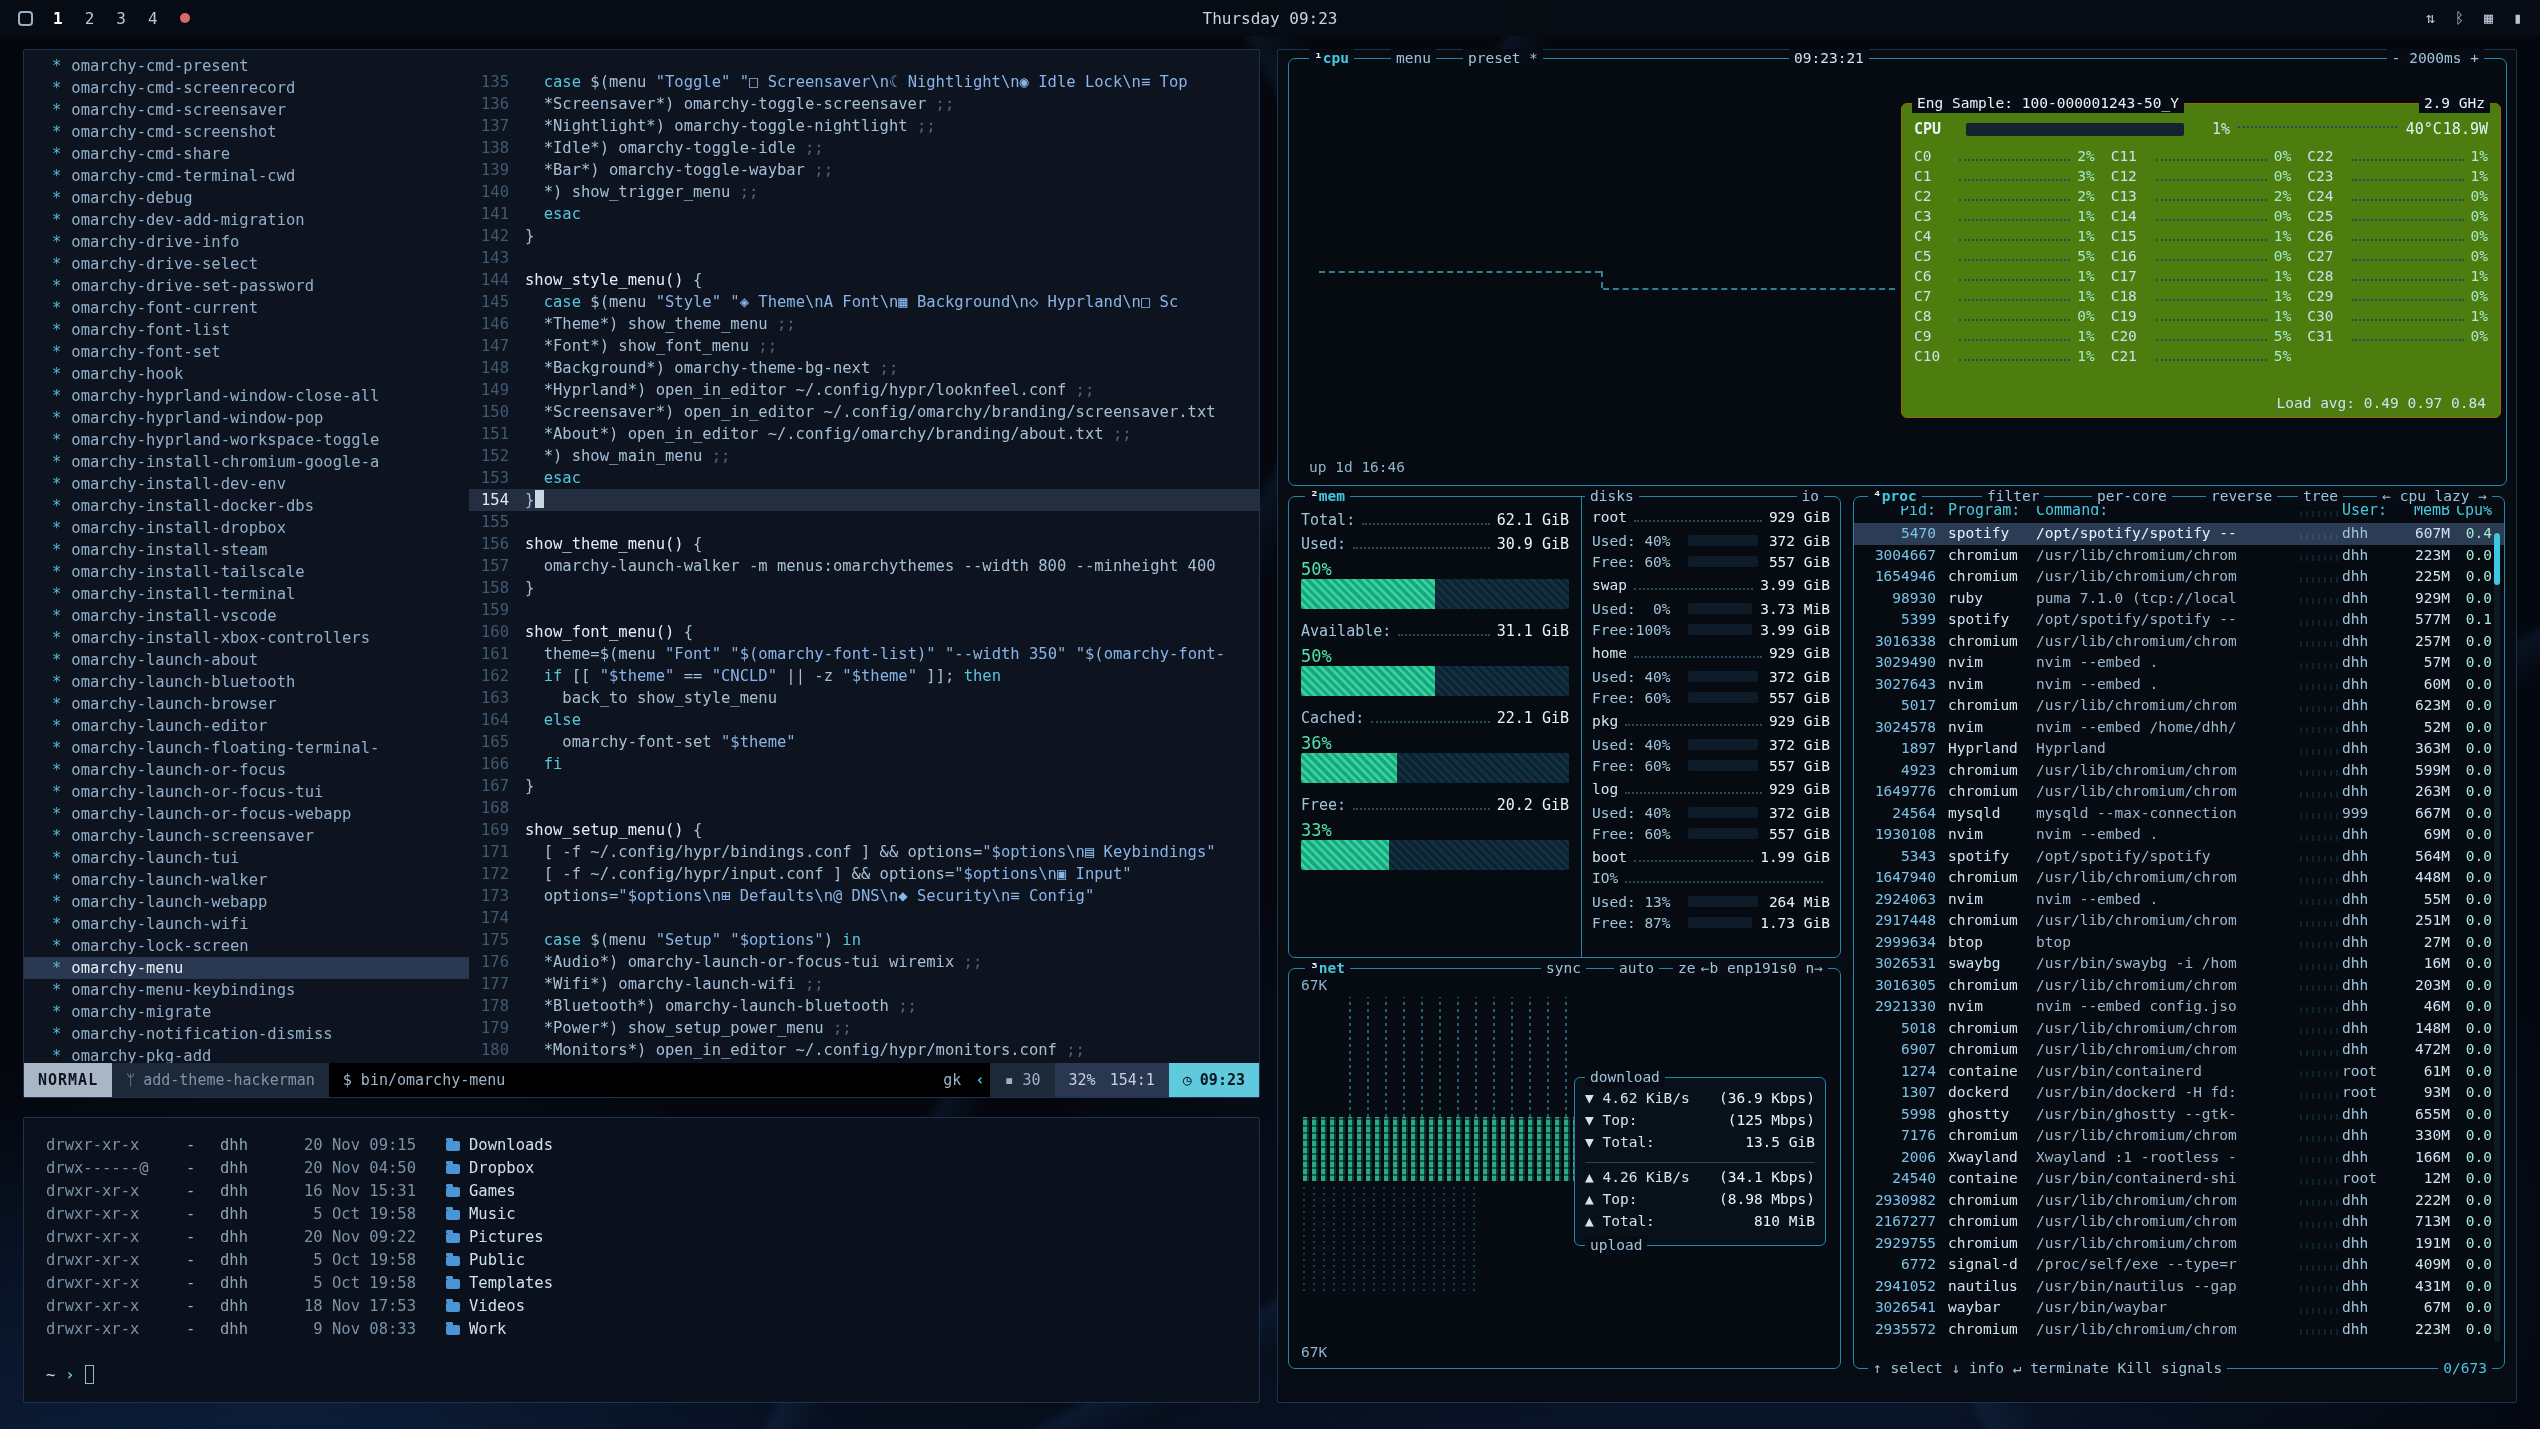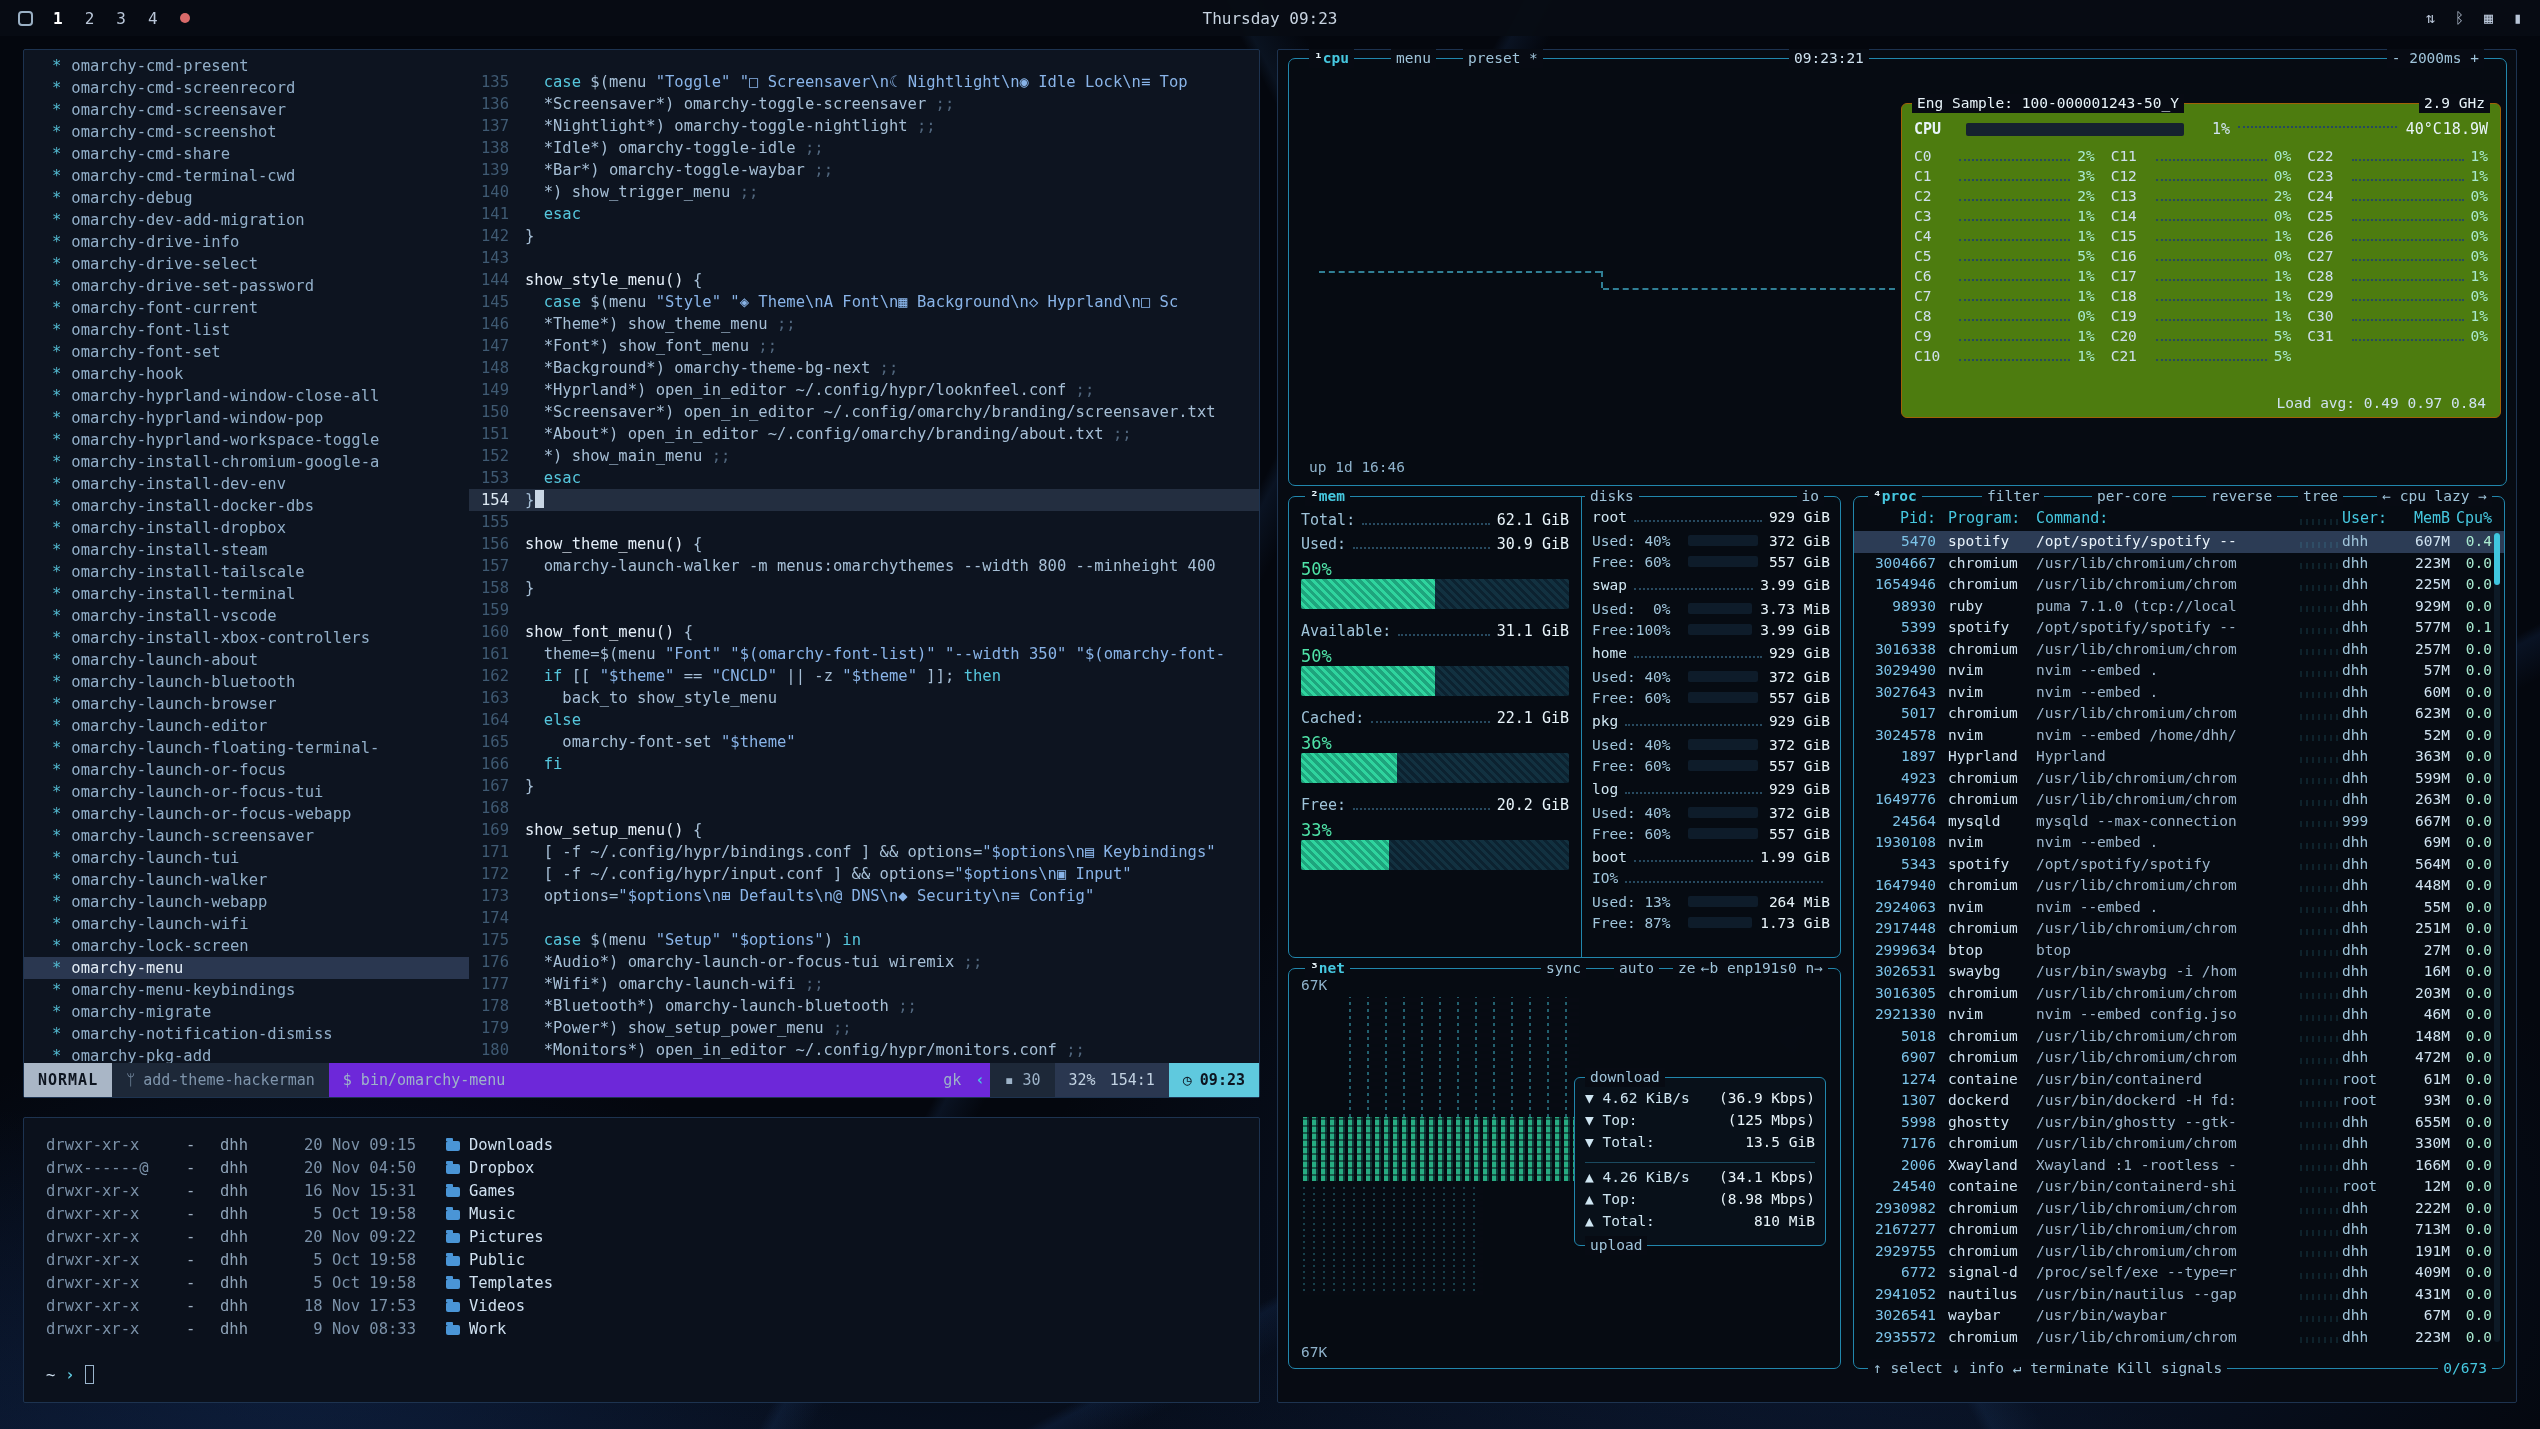--- a/index.html
+++ b/index.html
@@ -42,21 +42,21 @@
   .code-row{display:flex;height:22px;line-height:22px;font-size:15.5px;white-space:pre}
   .code-row .lnum{width:56px;text-align:right;padding-right:16px;color:#3f5a73;flex:none}
   .code-row.current{background:#232e40}
   .code-row.current .lnum{color:#dce8f2}
   .code-text{color:#a6bfd6;overflow:hidden}
   .code-text .kw{color:#56c7dd}
   .code-text .str{color:#89b4e8}
   .code-text .fn{color:#e4eef8}
   .code-text .op{color:#51677e}
   .blockcursor{display:inline-block;width:9px;height:18px;background:#c9d6e4;vertical-align:-3px;margin-left:1px}
-  .statusline{height:34px;display:flex;background:#6d28d9;font-size:15px}
+  .statusline{height:34px;display:flex;background:#000000;font-size:15px}
   .seg{display:flex;align-items:center;height:100%;padding:0 14px;gap:8px}
   .seg-mode{background:#a9b6c6;color:#0e1520;font-weight:bold;letter-spacing:1px}
   .seg-branch{background:#1d2838;color:#7f95ac}
   .seg-cmd{color:#9db3c8}
   .sl-right{margin-left:auto;display:flex;align-items:center;height:100%}
   .sl-host{color:#9db3c8;padding:0 8px}
   .sl-chev{color:#46c8e0;padding:0 6px;font-weight:bold}
   .seg-diag{background:#1d2838;color:#9db3c8}
   .seg-pos{background:#2a3750;color:#c2d2e2;gap:14px}
   .seg-time{background:#5fc9de;color:#0c141f;font-weight:bold}
@@ -135,21 +135,21 @@
   .net-dots{position:absolute;left:14px;top:216px;width:180px;height:110px;
     background:
       repeating-linear-gradient(0deg, rgba(7,11,19,1) 0 4px, transparent 4px 6px),
       repeating-linear-gradient(90deg, rgba(70,200,225,.28) 0 2px, transparent 2px 10px)}
   .net-panel{position:absolute;right:14px;top:108px;width:252px;border:1px solid #2187ad;border-radius:6px;background:#081019;padding:12px 10px 10px}
   .net-line{display:flex;justify-content:space-between;height:22px;font-size:14.5px;color:#cfe6f2}
   .net-line .r{color:#e8f4fa}
   .net-divider{border-top:1px solid #1a4a60;margin:6px 0}
   
   .proc-box{left:575px;top:446px;width:652px;height:873px}
-  .proc-head{display:flex;height:26px;line-height:26px;font-size:15px;color:#46c8e0;margin-top:8px}
+  .proc-head{display:flex;height:26px;line-height:26px;font-size:15px;color:#46c8e0;}
   .proc-row{display:flex;height:21.5px;line-height:21.5px;font-size:14.5px;white-space:pre}
   .proc-row.selected{background:#2c3c55}
   .proc-row.selected .pc-cmd,.proc-row.selected .pc-prog{color:#e8f2fa}
   .pc-pid{width:82px;text-align:right;color:#7cc3e8;flex:none}
   .pc-prog{width:100px;padding-left:12px;color:#cfe2f0;flex:none;overflow:hidden}
   .pc-cmd{flex:1;color:#9db6cc;overflow:hidden}
   .pc-spark{width:42px;flex:none;background:
      repeating-linear-gradient(90deg, rgba(70,200,225,.12) 0 2px, transparent 2px 6px);
      background-size:100% 6px;background-repeat:no-repeat;background-position:0 70%}
   .pc-user{width:52px;flex:none;color:#9fc4da}

